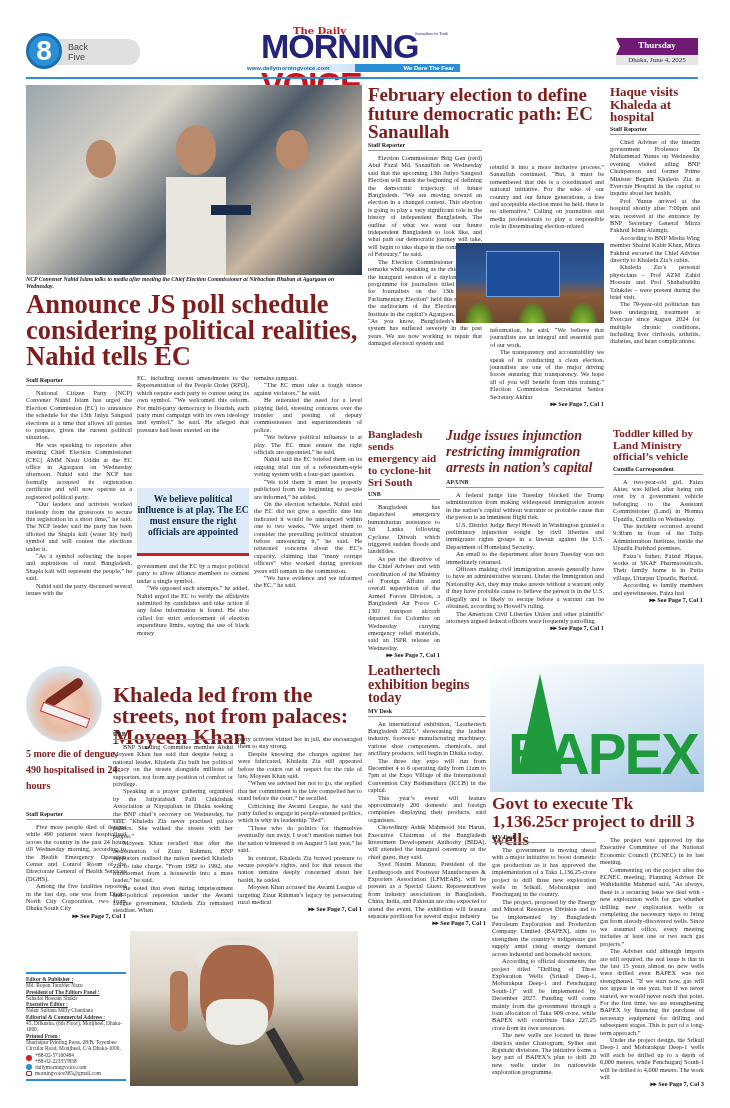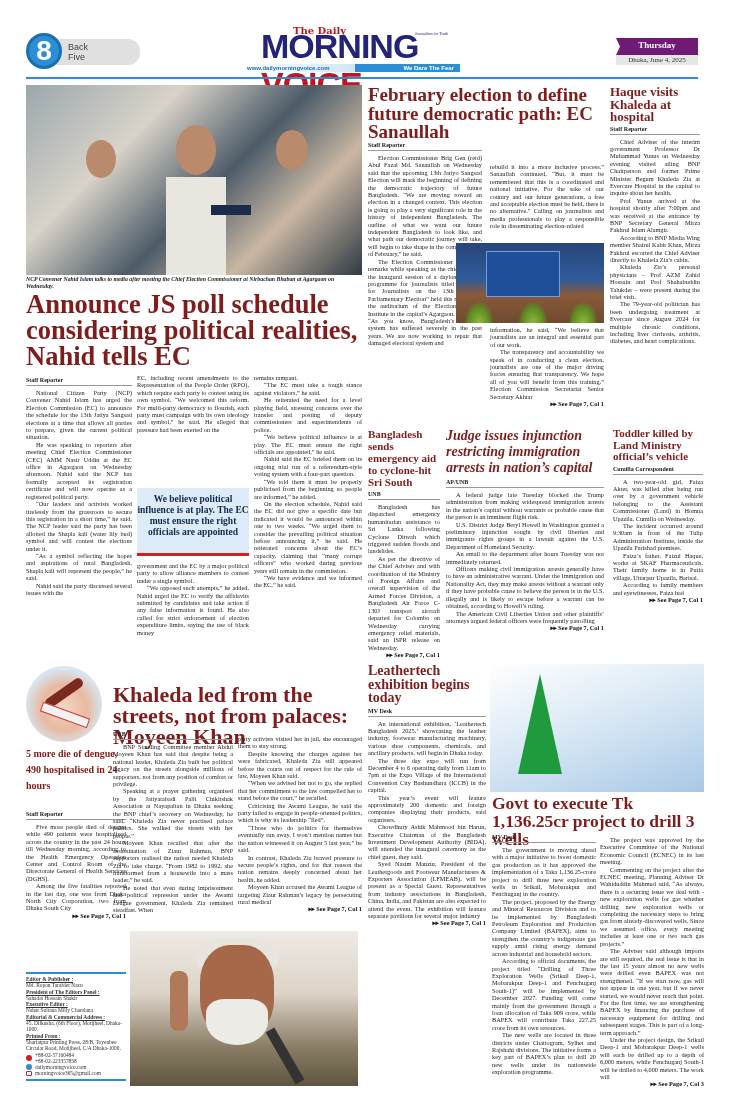--- a/index.html
+++ b/index.html
@@ -267,20 +267,21 @@
     <p>The three day expo will run from December 4 to 6 operating daily from 11am to 7pm at the Expo Village of the International Convention City Bashundhara (ICCB) in the capital.</p>
     <p>This year’s event will feature approximately 200 domestic and foreign companies displaying their products, said organisers.</p>
     <p>Chowdhury Ashik Mahmood bin Harun, Executive Chairman of the Bangladesh Investment Development Authority (BIDA), will attended the inaugural ceremony as the chief guest, they said.</p>
     <p>Syed Nasim Manzur, President of the Leathergoods and Footwear Manufacturers &amp; Exporters Association (LFMEAB), will be present as a Special Guest. Representatives from industry associations in Bangladesh, China, India, and Pakistan are also expected to attend the event. The exhibition will feature separate pavilions for several major industry</p>
   </div>
   <div class="cont">▸▸ See Page 7, Col 1</div>
 </div>
 
 <div class="photo bapex">
   <div class="derrick"></div>
+  <div class="word">BAPEX</div>
 </div>
 <div class="abs hl" style="left:492px;top:794px;width:212px;font-size:17.5px;line-height:18px;">Govt to execute Tk 1,136.25cr project to drill 3 wells</div>
 <div class="abs" style="left:492px;top:834px;width:104px;">
   <div class="byline">MV Desk</div>
   <div class="body">
     <p>The government is moving ahead with a major initiative to boost domestic gas production as it has approved the implementation of a Taka 1,136.25-crore project to drill three new exploration wells in Srikail, Mobarakpur and Fenchuganj in the country.</p>
     <p>The project, proposed by the Energy and Mineral Resources Division and to be implemented by Bangladesh Petroleum Exploration and Production Company Limited (BAPEX), aims to strengthen the country’s indigenous gas supply amid rising energy demand across industrial and household sectors.</p>
     <p>According to official documents, the project titled “Drilling of Three Exploration Wells (Srikail Deep-1, Mobarakpur Deep-1 and Fenchuganj South-1)” will be implemented by December 2027. Funding will come mainly from the government through a loan allocation of Taka 909 crore, while BAPEX will contribute Taka 227.25 crore from its own resources.</p>
     <p>The new wells are located in three districts under Chattogram, Sylhet and Rajshahi divisions. The initiative forms a key part of BAPEX’s plan to drill 20 new wells under its nationwide exploration programme.</p>
   </div>

